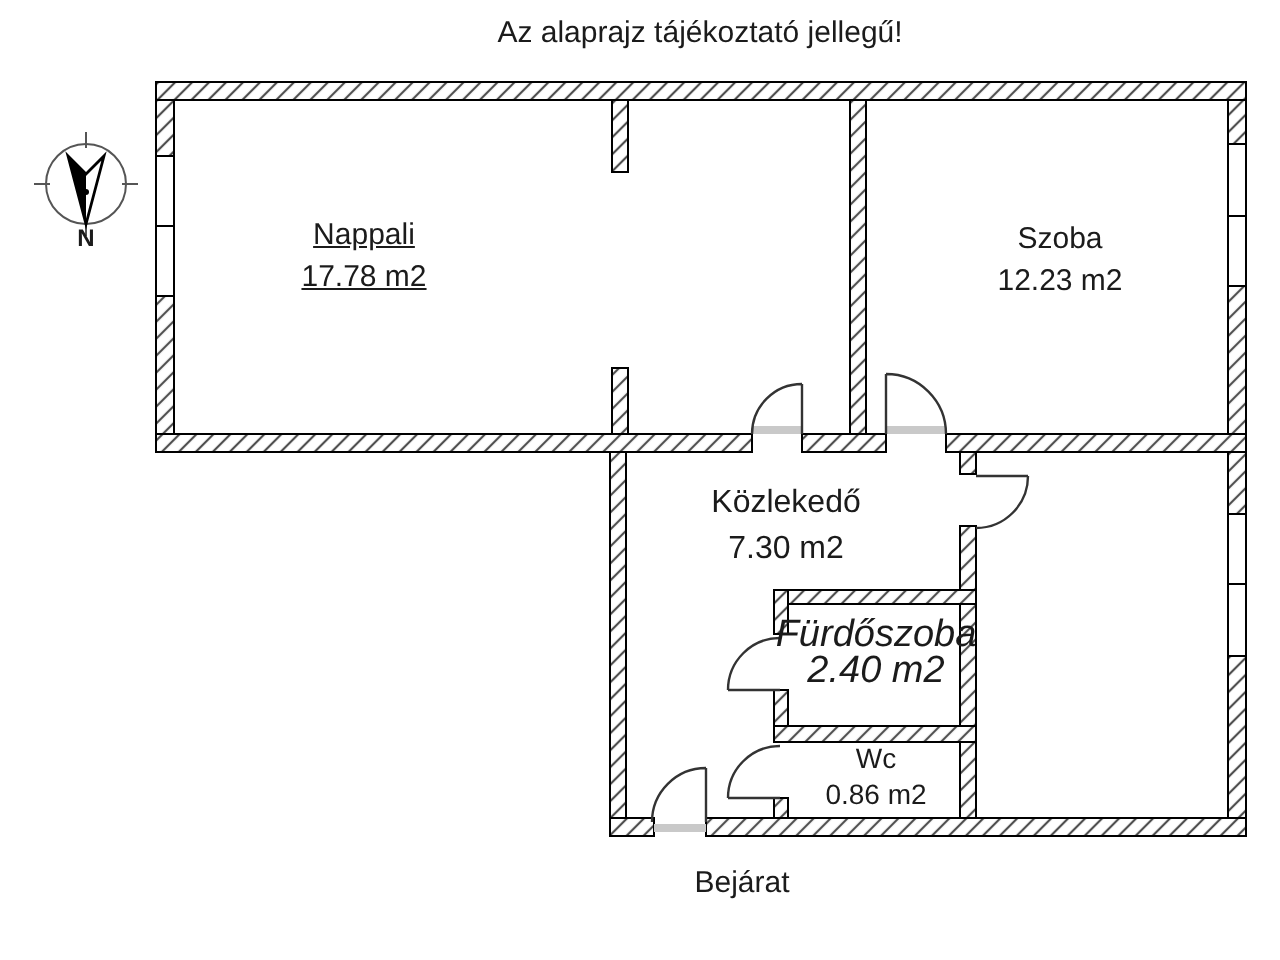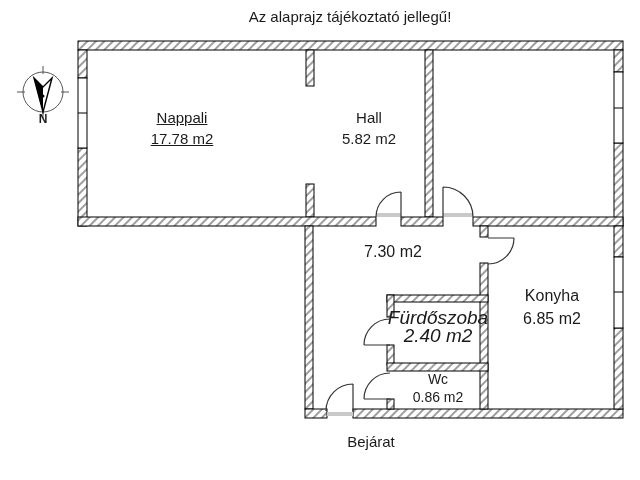--- a/index.html
+++ b/index.html
@@ -106,34 +106,31 @@
 
   <div class="lbl title">Az alaprajz tájékoztató jellegű!</div>
 
   <div class="lbl north">N</div>
 
   <div class="lbl room room-nappali">
     <span class="name">Nappali</span>
     <span class="area">17.78 m2</span>
   </div>
 
-  <div class="lbl room room-hall">
-    <span class="name">Hall</span>
-    <span class="area">5.82 m2</span>
+
+  <div class="lbl room room-szoba">
+    <span class="name">Szoba</span>
+    <span class="area">12.23 m2</span>
   </div>
 
-
   <div class="lbl room room-kozlekedo">
+    <span class="name">Közlekedő</span>
     <span class="area">7.30 m2</span>
   </div>
 
-  <div class="lbl room room-konyha">
-    <span class="name">Konyha</span>
-    <span class="area">6.85 m2</span>
-  </div>
 
   <div class="lbl room room-furdoszoba">
     <span class="name">Fürdőszoba</span>
     <span class="area">2.40 m2</span>
   </div>
 
   <div class="lbl room room-wc">
     <span class="name">Wc</span>
     <span class="area">0.86 m2</span>
   </div>

